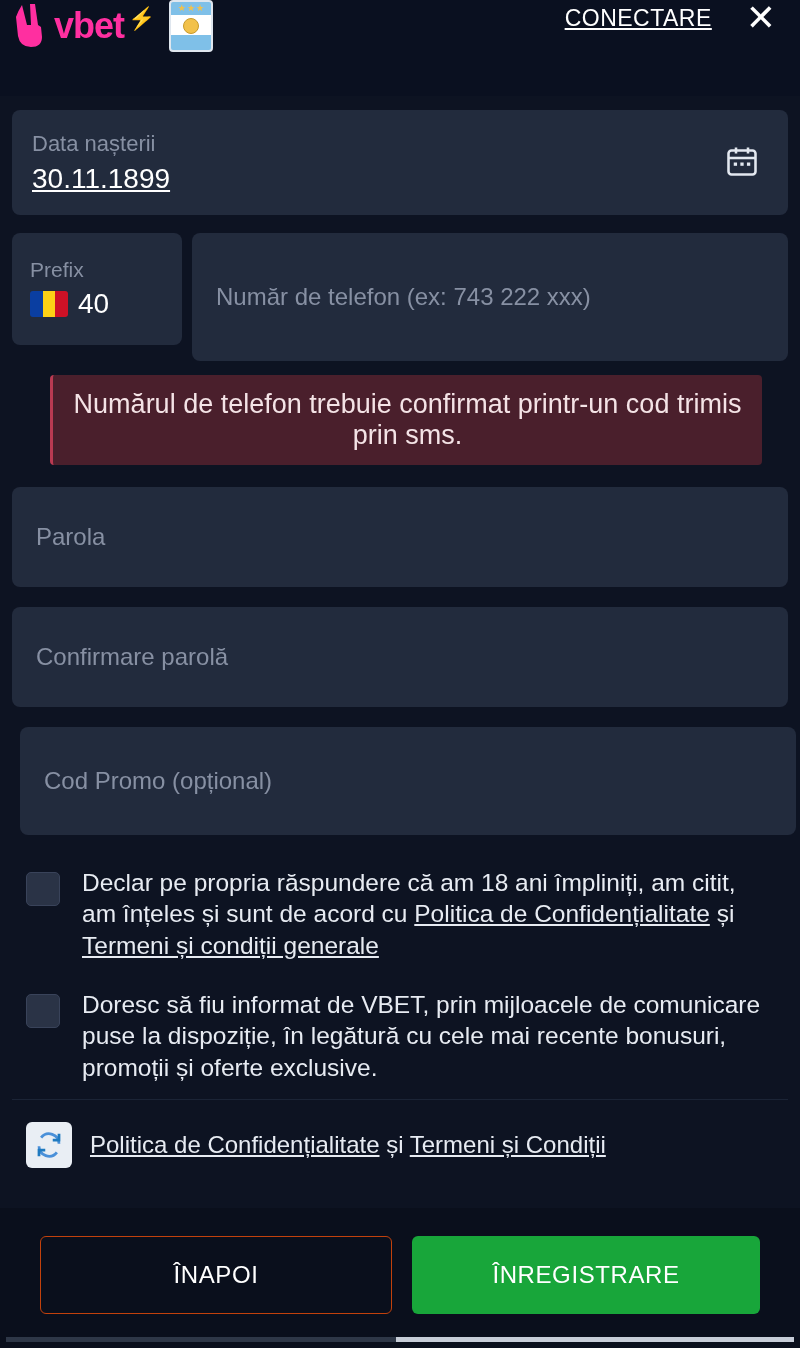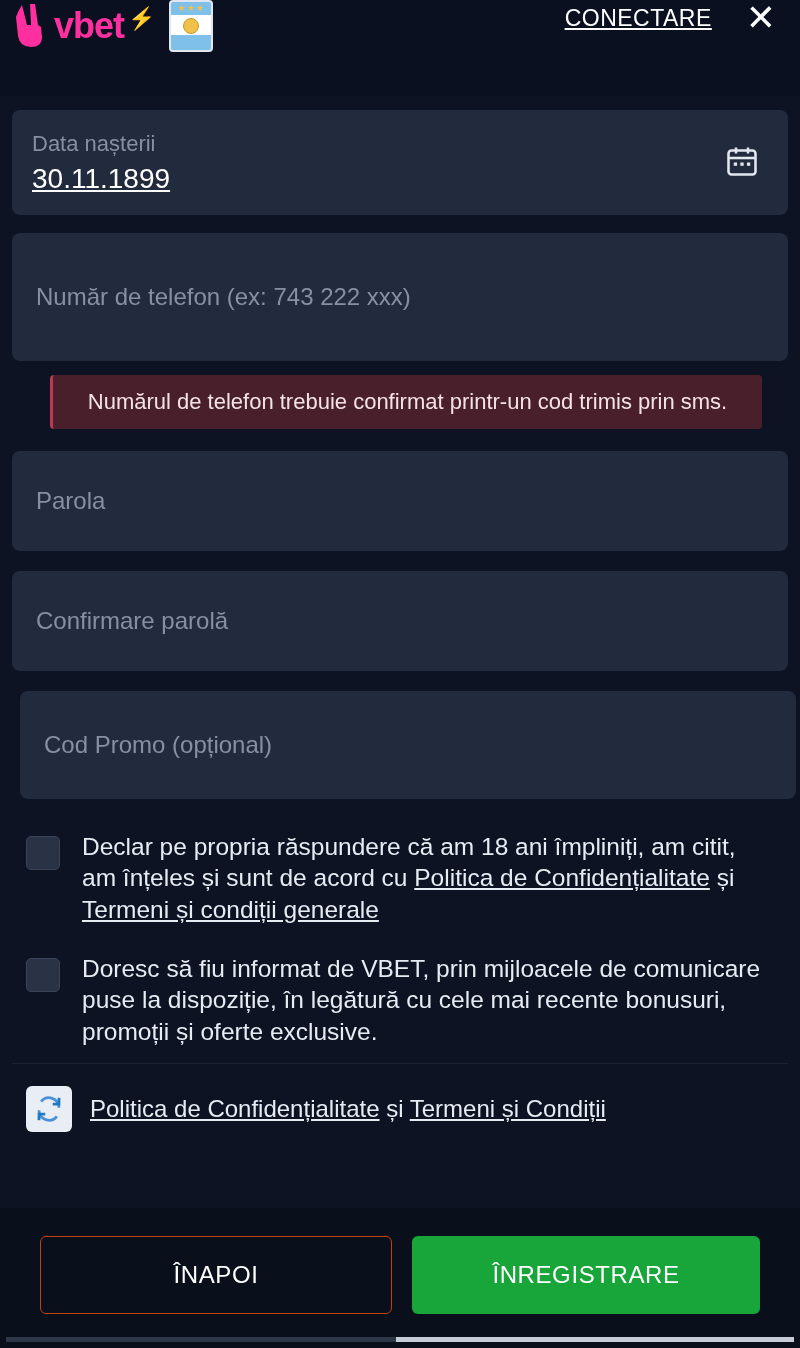--- a/index.html
+++ b/index.html
@@ -168,21 +168,21 @@
     font-size: 24px;
   }
 
   .error-bar {
     background: #4a1f2c;
     border-left: 3px solid #b93a52;
     border-radius: 4px;
     margin: 6px 26px 22px 38px;
     padding: 14px 18px;
     color: #f4e3e6;
-    font-size: 22px;
+    font-size: 27px;
     text-align: center;
   }
 
   .field.tall {
     height: 100px;
     display: flex;
     align-items: center;
     padding: 0 24px;
     color: #8790a3;
     font-size: 24px;
@@ -320,20 +320,27 @@
           <line x1="8" y1="3" x2="8" y2="7"></line>
           <line x1="16" y1="3" x2="16" y2="7"></line>
           <rect x="6.5" y="13" width="2.2" height="2.2" fill="#e3e8f0" stroke="none"></rect>
           <rect x="10.9" y="13" width="2.2" height="2.2" fill="#e3e8f0" stroke="none"></rect>
           <rect x="15.3" y="13" width="2.2" height="2.2" fill="#e3e8f0" stroke="none"></rect>
         </svg>
       </span>
     </div>
 
     <div class="row">
+      <div class="prefix">
+        <div class="lbl">Prefix</div>
+        <div class="pv">
+          <span class="ro-flag"></span>
+          <span class="num">40</span>
+        </div>
+      </div>
       <div class="phone">Număr de telefon (ex: 743 222 xxx)</div>
     </div>
 
     <div class="error-bar">Numărul de telefon trebuie confirmat printr-un cod trimis prin sms.</div>
 
     <div class="field tall">Parola</div>
 
     <div class="field tall">Confirmare parolă</div>
 
     <div class="field tall promo">Cod Promo (opțional)</div>

